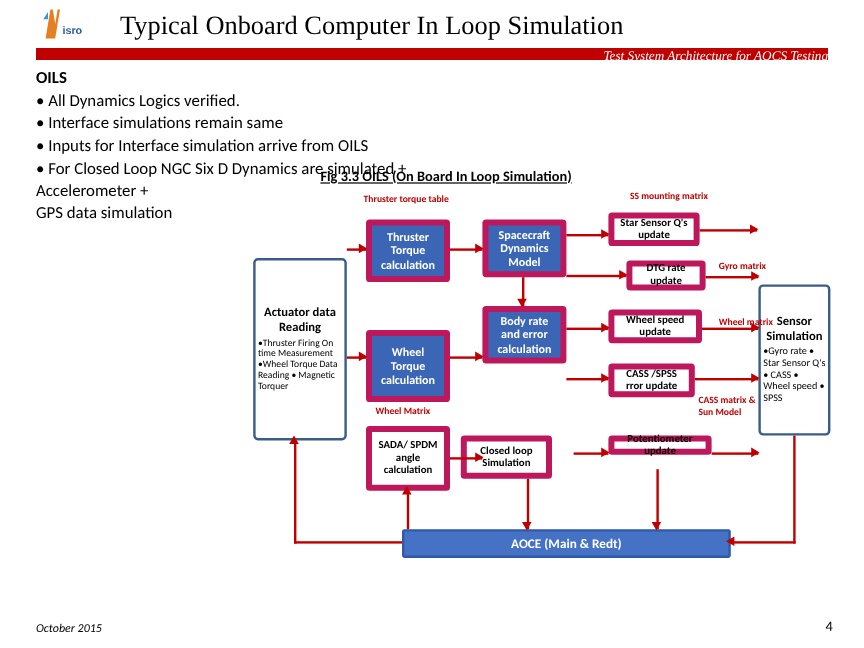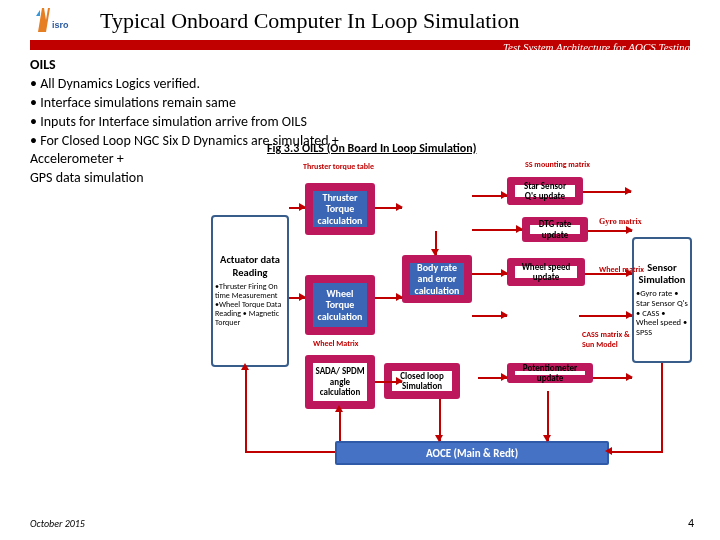--- a/index.html
+++ b/index.html
@@ -64,21 +64,21 @@
   .fig-cap {
     position: absolute;
     top: -4px;
     left: 20px;
     font-size: 12px;
     font-weight: bold;
     text-decoration: underline;
   }
   .box {
     position: absolute;
-    border: 8px solid #be185d;
+    border: 5px solid #be185d;
     border-radius: 3px;
     background: #fff;
     font-size: 9px;
     text-align: center;
     display: flex;
     align-items: center;
     justify-content: center;
     padding: 2px;
     line-height: 1.15;
   }
@@ -184,33 +184,35 @@
 
   <div class="box bigbox" style="left:385px; top:92px; width:60px; height:126px;">
     <div class="hdr">Sensor Simulation</div>
     <div style="font-size:8.5px;">•Gyro rate • Star Sensor Q's • CASS • Wheel speed • SPSS</div>
   </div>
 
   <div class="box bluefill" style="left:58px; top:38px; width:70px; height:52px;">Thruster Torque calculation</div>
   <div class="box bluefill" style="left:58px; top:130px; width:70px; height:60px;">Wheel Torque calculation</div>
   <div class="box" style="left:58px; top:210px; width:70px; height:54px; font-weight:bold;">SADA/ SPDM angle calculation</div>
 
+  <div class="box bluefill" style="left:155px; top:38px; width:70px; height:48px;">Spacecraft Dynamics Model</div>
   <div class="box bluefill" style="left:155px; top:110px; width:70px; height:48px;">Body rate and error calculation</div>
   <div class="box" style="left:137px; top:218px; width:76px; height:36px; font-weight:bold;">Closed loop Simulation</div>
 
   <div class="box" style="left:260px; top:32px; width:76px; height:28px; font-weight:bold;">Star Sensor Q's update</div>
   <div class="box" style="left:275px; top:72px; width:66px; height:25px; font-weight:bold;">DTG rate update</div>
   <div class="box" style="left:260px; top:113px; width:78px; height:28px; font-weight:bold;">Wheel speed update</div>
+  <div class="box" style="left:260px; top:158px; width:72px; height:28px; font-weight:bold;">CASS /SPSS rror update</div>
   <div class="box" style="left:260px; top:218px; width:86px; height:16px; font-weight:bold;">Potentiometer update</div>
 
   <div class="aoce" style="left:88px; top:296px; width:274px; height:24px;">AOCE (Main &amp; Redt)</div>
 
   <div class="lbl" style="left:56px; top:16px;">Thruster torque table</div>
   <div class="lbl" style="left:278px; top:14px;">SS mounting matrix</div>
-  <div class="lbl" style="left:352px; top:72px;font-family:Liberation Serif, serif;">Gyro matrix</div>
+  <div class="lbl" style="left:352px; top:72px;">Gyro matrix</div>
   <div class="lbl" style="left:352px; top:119px;">Wheel matrix</div>
   <div class="lbl" style="left:335px; top:184px; width:60px;">CASS matrix &amp; Sun Model</div>
   <div class="lbl" style="left:66px; top:193px;">Wheel Matrix</div>
 
   <div class="arrow hr" style="left:42px; top:62px; width:16px;"></div>
   <div class="arrow-head ah-r" style="left:52px; top:58px;"></div>
   <div class="arrow hr" style="left:128px; top:62px; width:27px;"></div>
   <div class="arrow-head ah-r" style="left:149px; top:58px;"></div>
   <div class="arrow hr" style="left:225px; top:50px; width:35px;"></div>
   <div class="arrow-head ah-r" style="left:254px; top:46px;"></div>

